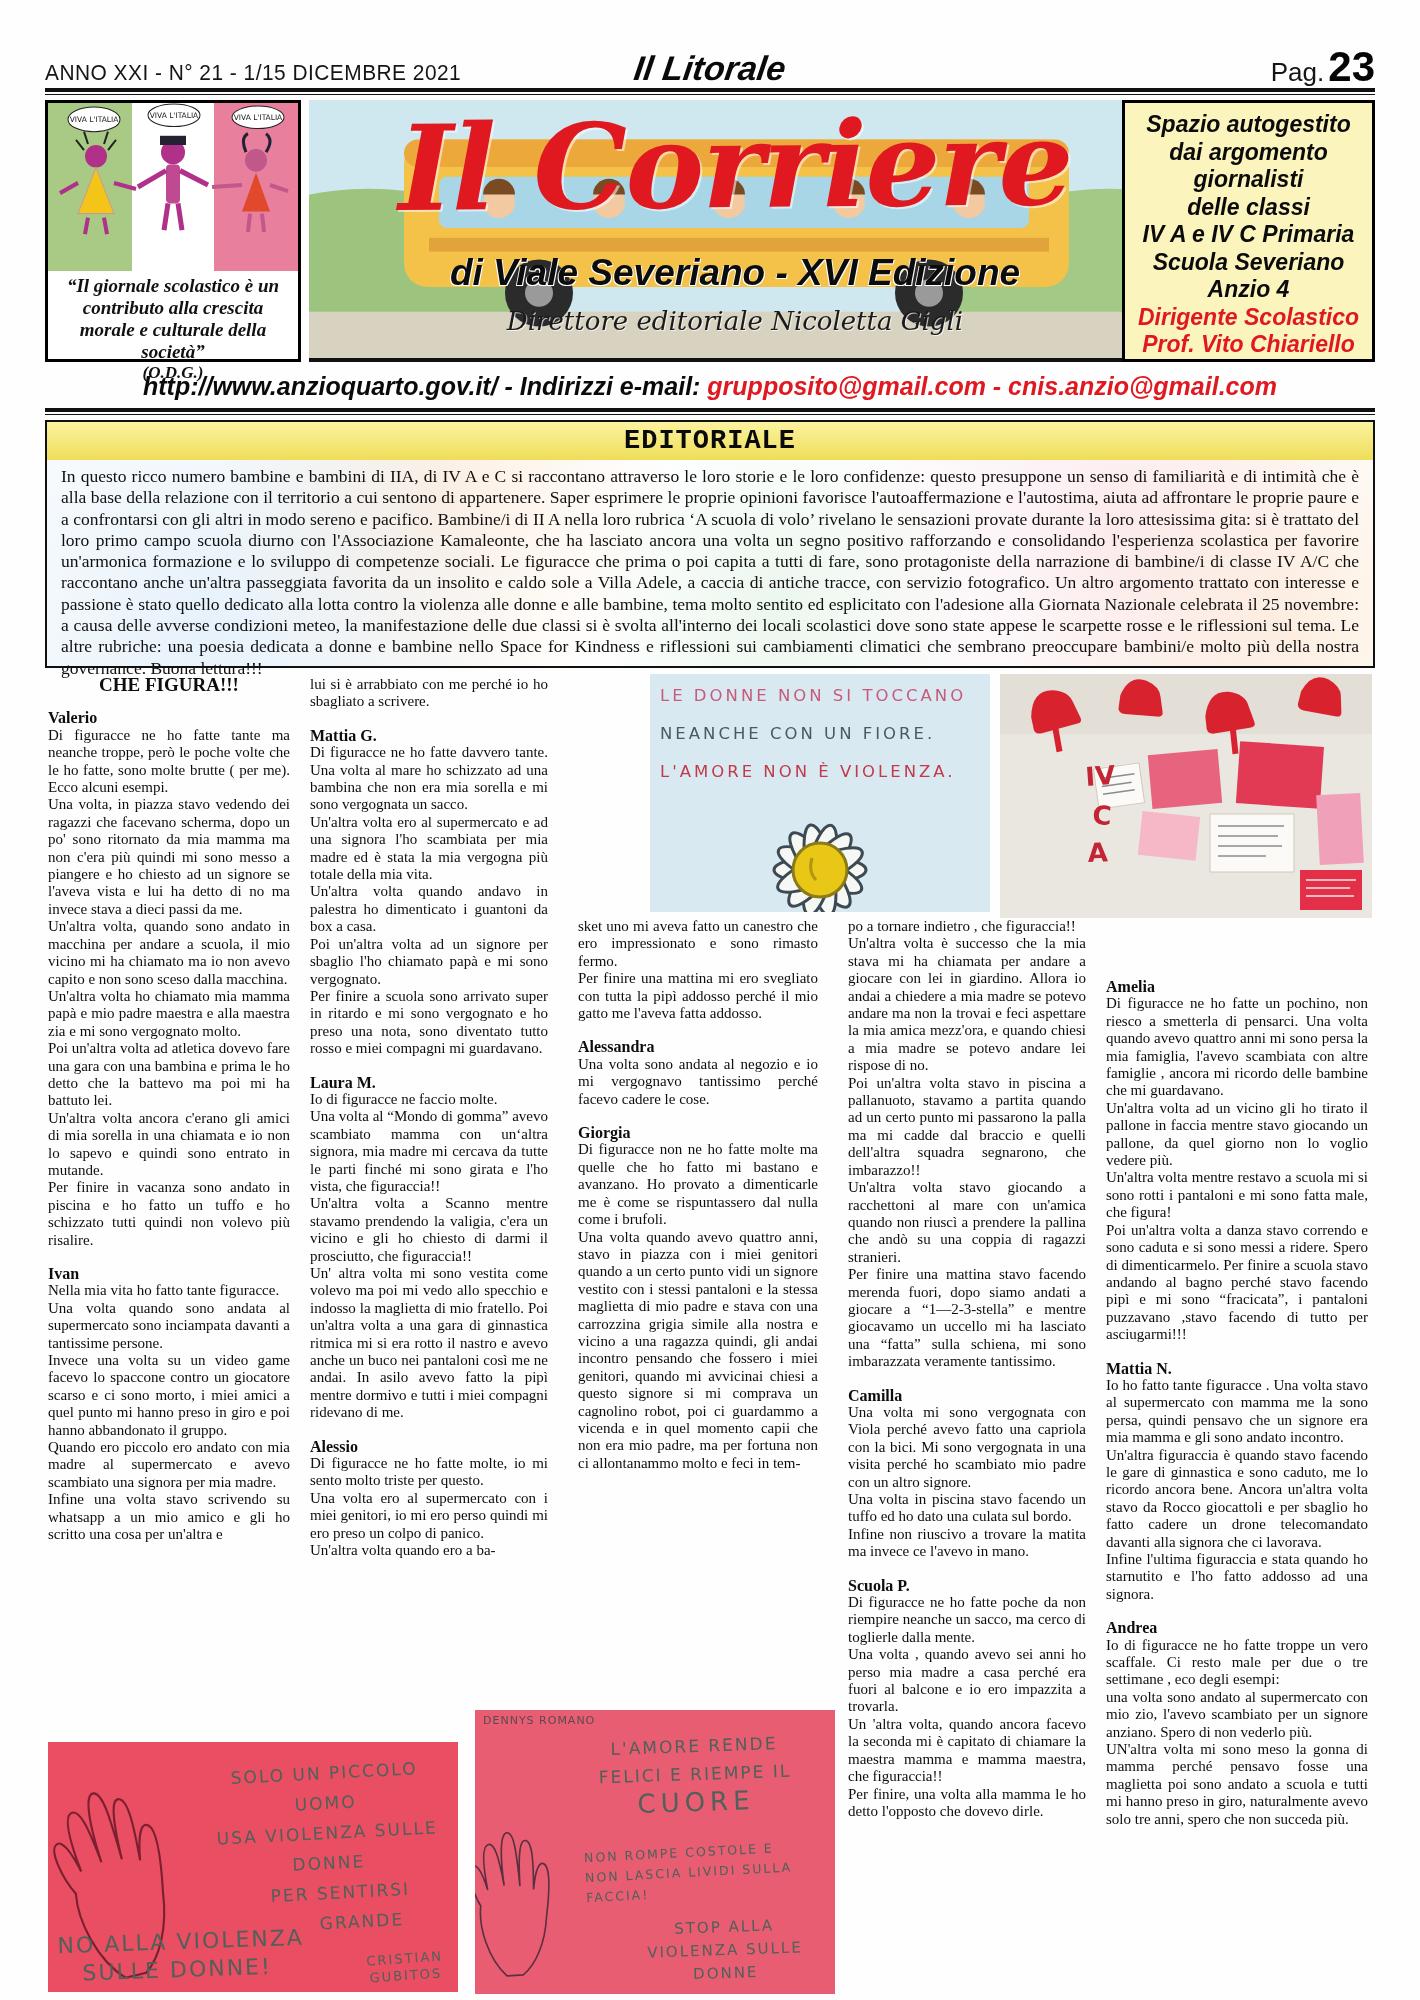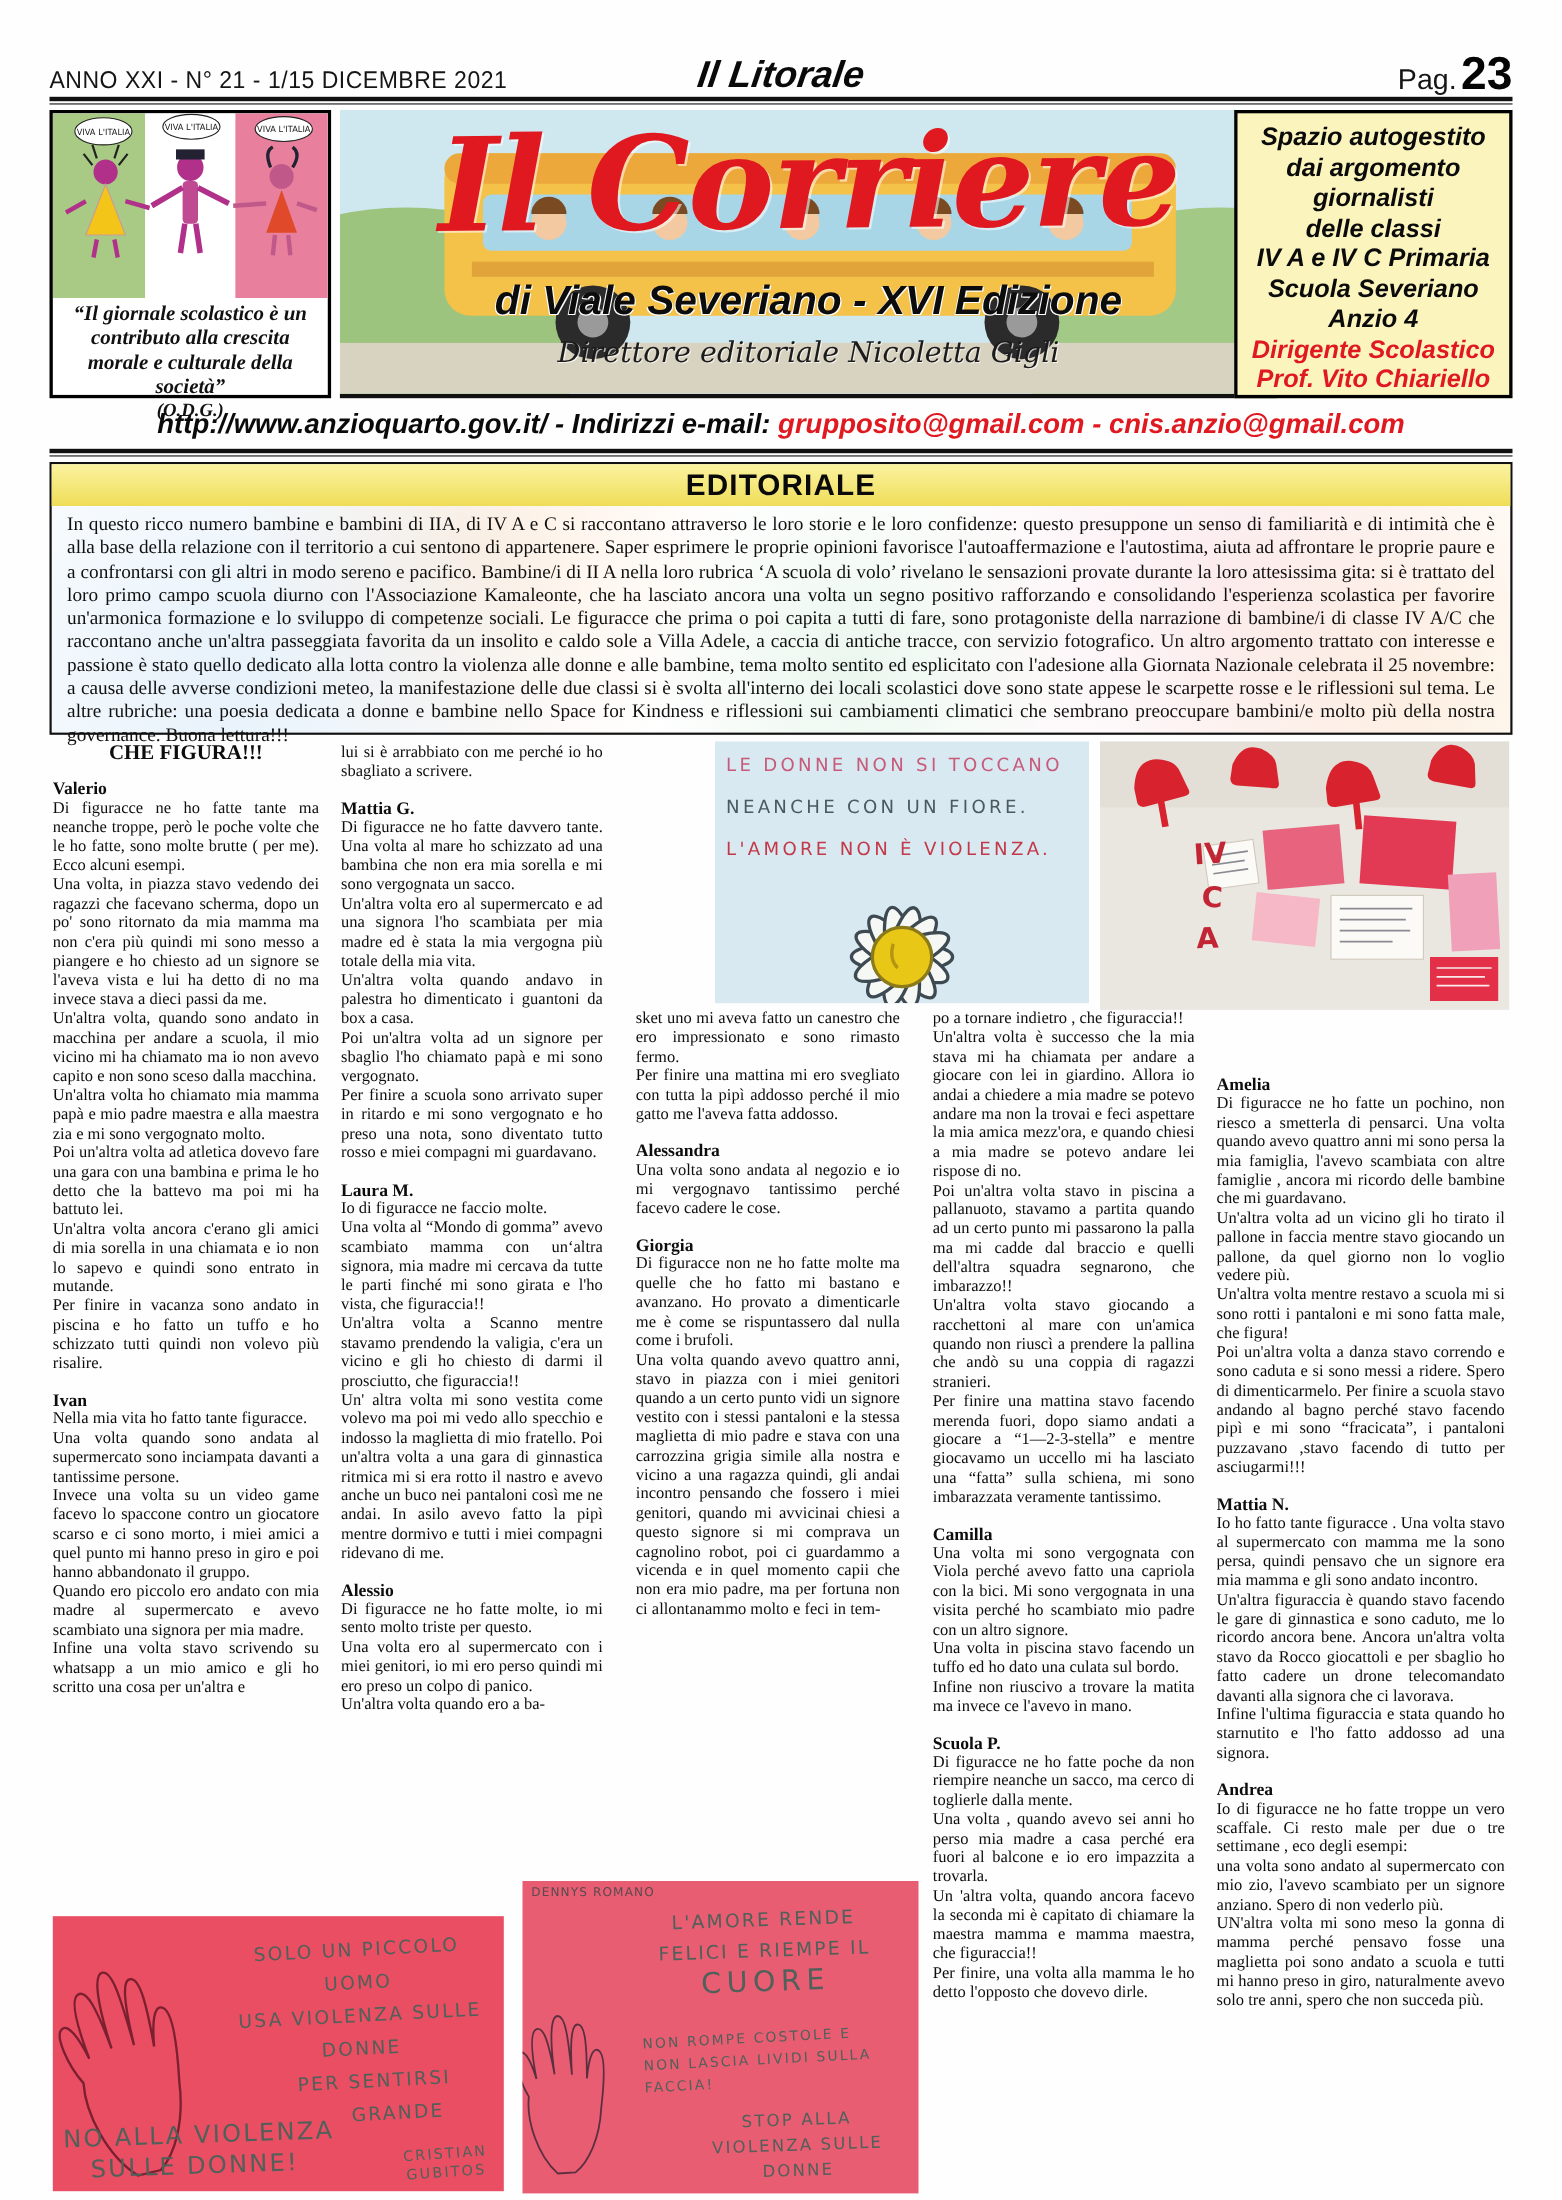--- a/index.html
+++ b/index.html
@@ -43,21 +43,21 @@
   .edbox { position:absolute; left:45px; top:420px; width:1330px; height:248px; border:2.5px solid #111;
            background:#fff; }
   .edbox .swirls { position:absolute; inset:0;
      background:
        radial-gradient(circle at 12% 80%, rgba(120,180,230,.18), transparent 28%),
        radial-gradient(circle at 30% 30%, rgba(245,150,60,.14), transparent 24%),
        radial-gradient(circle at 55% 75%, rgba(120,200,140,.15), transparent 26%),
        radial-gradient(circle at 80% 40%, rgba(230,120,150,.13), transparent 26%),
        radial-gradient(circle at 94% 85%, rgba(245,170,80,.16), transparent 22%); }
   .ed-band { position:relative; height:38px; background:linear-gradient(180deg,#fbf3a0,#efdd58); text-align:center; }
-  .ed-band span { font-family:Liberation Sans, sans-serif; font-weight:bold; font-size:27px; letter-spacing:1px; line-height:38px; color:#0a0a0a; }
+  .ed-band span { font-family:Liberation Mono, monospace; font-weight:bold; font-size:27px; letter-spacing:1px; line-height:38px; color:#0a0a0a; }
   .ed-body { position:relative; padding:6px 14px; font-size:17.5px; line-height:21.3px; text-align:justify; color:#101010; }
 
   
   .col { position:absolute; overflow:hidden; font-size:15px; line-height:17.4px; text-align:justify; color:#0d0d0d; }
   .blk-title { font-weight:bold; font-size:19px; text-align:center; margin-bottom:2px; }
   .blk-h { font-weight:bold; font-size:16px; margin-top:16px; }
   .blk-p { text-align:justify; }
 
   
   figure { position:absolute; overflow:hidden; }

